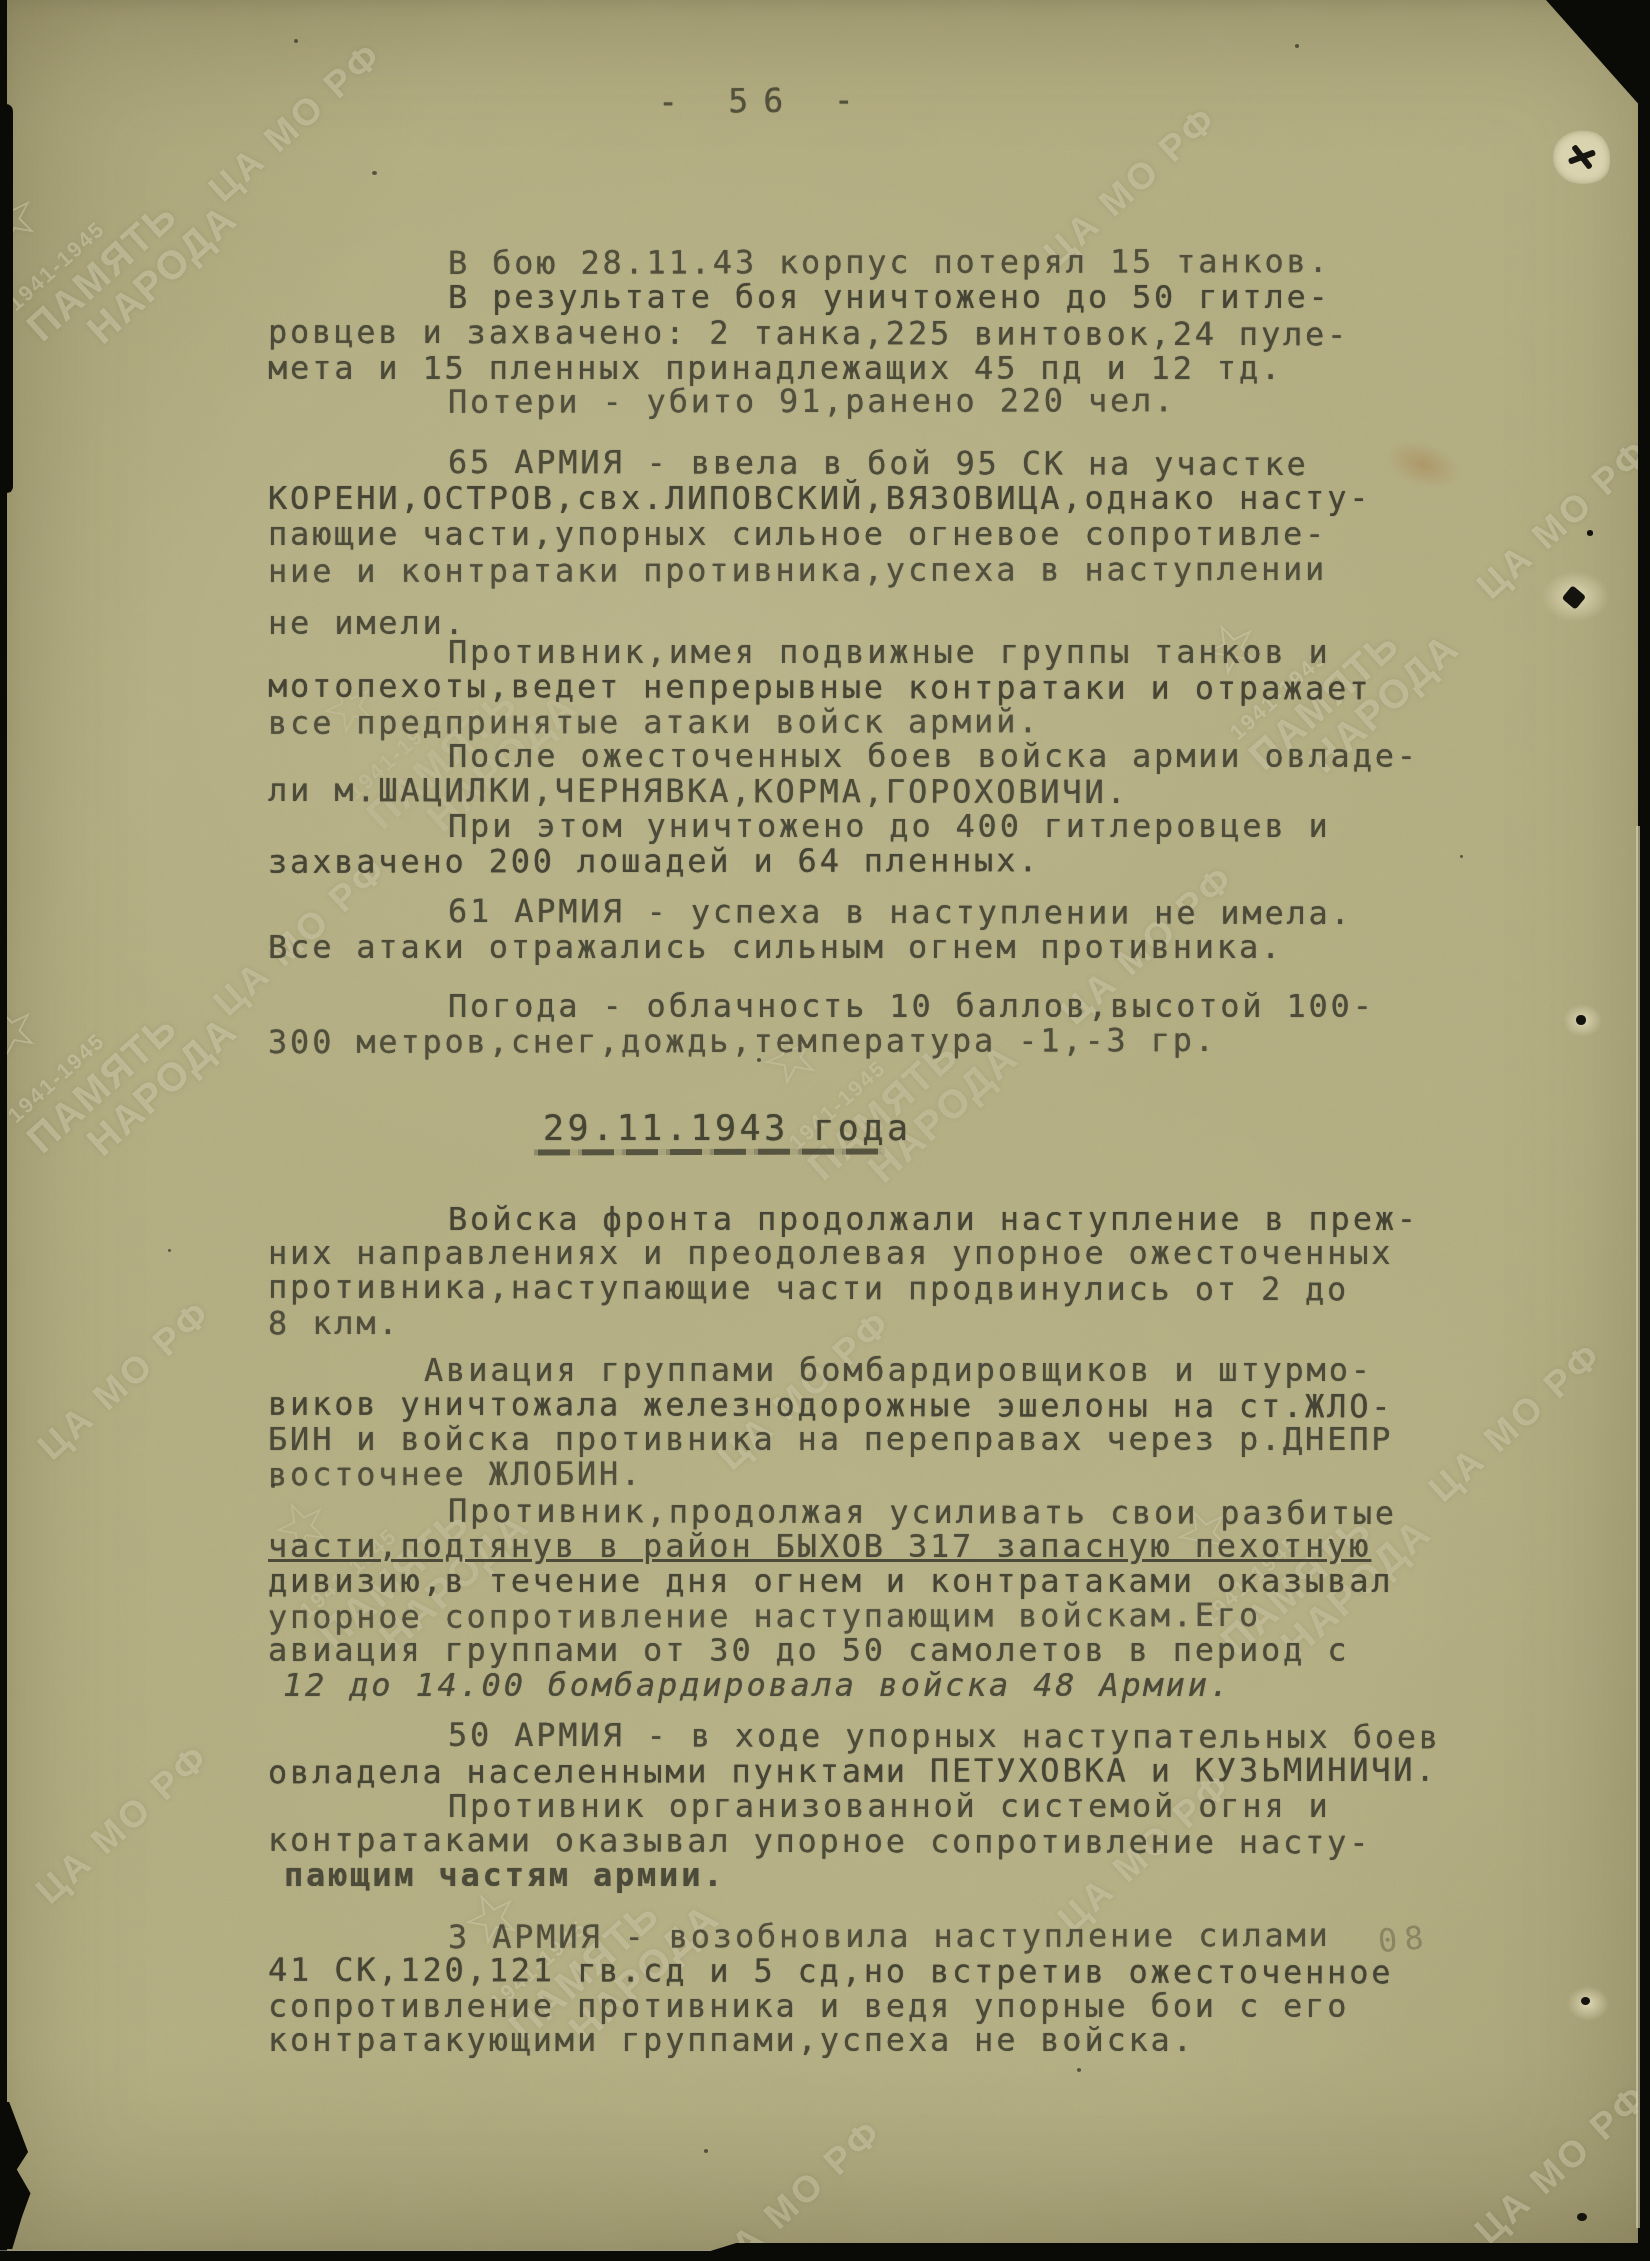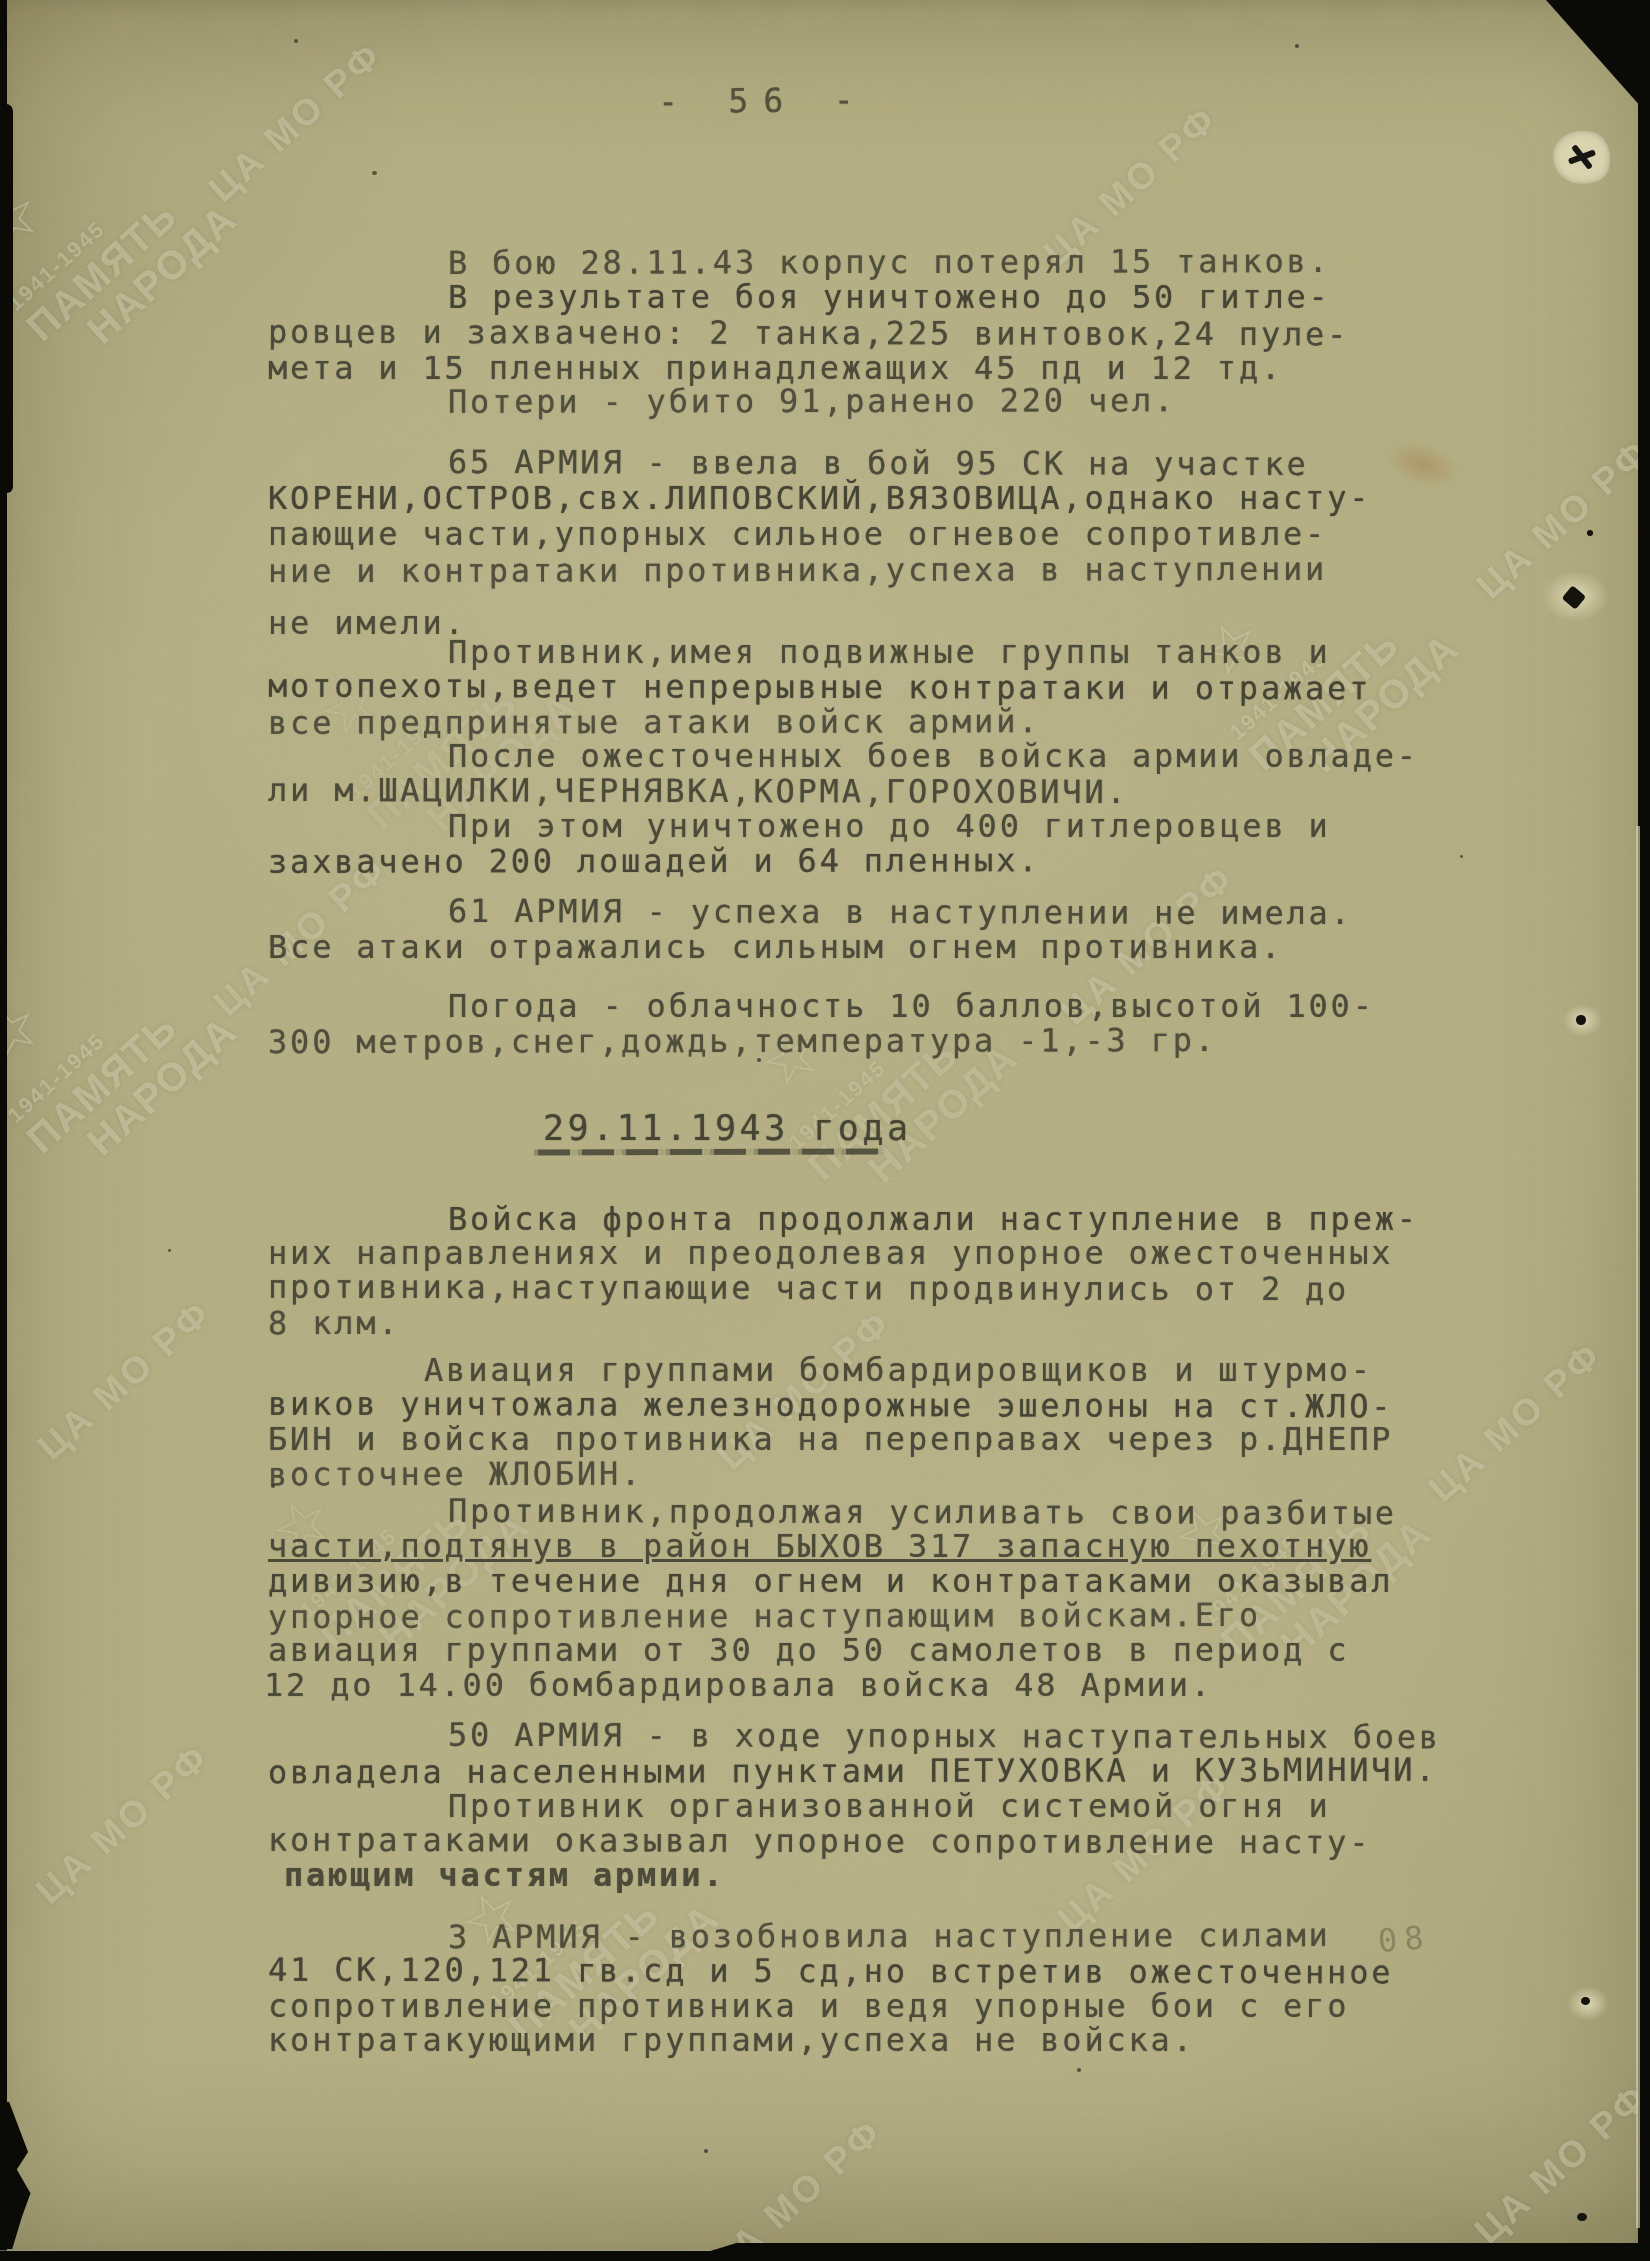--- a/index.html
+++ b/index.html
@@ -185,21 +185,21 @@
       <div class="tline" style="left: 268px; top: 1305px;">8 клм.</div>
       <div class="tline" style="left: 424px; top: 1352px;">Авиация группами бомбардировщиков и штурмо-</div>
       <div class="tline" style="left: 268px; top: 1387px;">виков уничтожала железнодорожные эшелоны на ст.ЖЛО-</div>
       <div class="tline" style="left: 268px; top: 1421px;">БИН и войска противника на переправах через р.ДНЕПР</div>
       <div class="tline" style="left: 268px; top: 1456px;">восточнее ЖЛОБИН.</div>
       <div class="tline" style="left: 448px; top: 1494px;">Противник,продолжая усиливать свои разбитые</div>
       <div class="tline" style="left: 268px; top: 1528px; text-decoration: underline;">части,подтянув в район БЫХОВ 317 запасную пехотную</div>
       <div class="tline" style="left: 268px; top: 1563px;">дивизию,в течение дня огнем и контратаками оказывал</div>
       <div class="tline" style="left: 268px; top: 1598px;">упорное сопротивление наступающим войскам.Его</div>
       <div class="tline" style="left: 268px; top: 1632px; text-align: center;">авиация группами от 30 до 50 самолетов в период с</div>
-      <div class="tline" style="left: 264px; top: 1667px;">12 до 14.00 бомбардировала войска 48 Армии.</div>
+      <div class="tline" style="left: 283px; top: 1667px; font-style: italic;">12 до 14.00 бомбардировала войска 48 Армии.</div>
       <div class="tline" style="left: 448px; top: 1718px;">50 АРМИЯ - в ходе упорных наступательных боев</div>
       <div class="tline" style="left: 268px; top: 1753px;">овладела населенными пунктами ПЕТУХОВКА и КУЗЬМИНИЧИ.</div>
       <div class="tline" style="left: 448px; top: 1788px;">Противник организованной системой огня и</div>
       <div class="tline" style="left: 268px; top: 1823px;">контратаками оказывал упорное сопротивление насту-</div>
       <div class="tline" style="left: 284px; top: 1857px; font-weight: bold;">пающим частям армии.</div>
       <div class="tline" style="left: 448px; top: 1918px;">3 АРМИЯ - возобновила наступление силами</div>
       <div class="tline" style="left: 268px; top: 1953px;">41 СК,120,121 гв.сд и 5 сд,но встретив ожесточенное</div>
       <div class="tline" style="left: 268px; top: 1988px;">сопротивление противника и ведя упорные бои с его</div>
       <div class="tline" style="left: 268px; top: 2022px;">контратакующими группами,успеха не войска.</div>
     </div>

